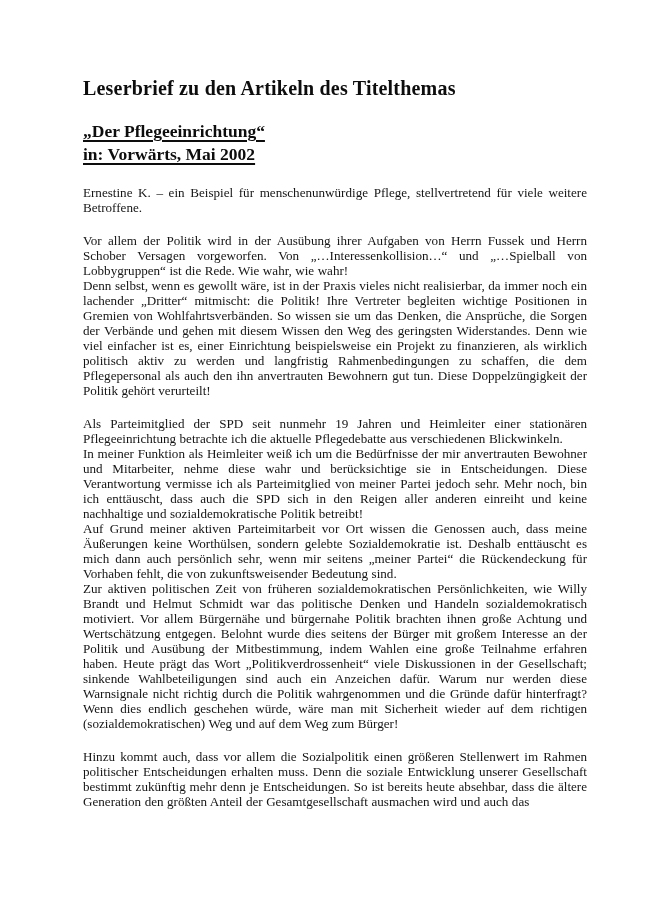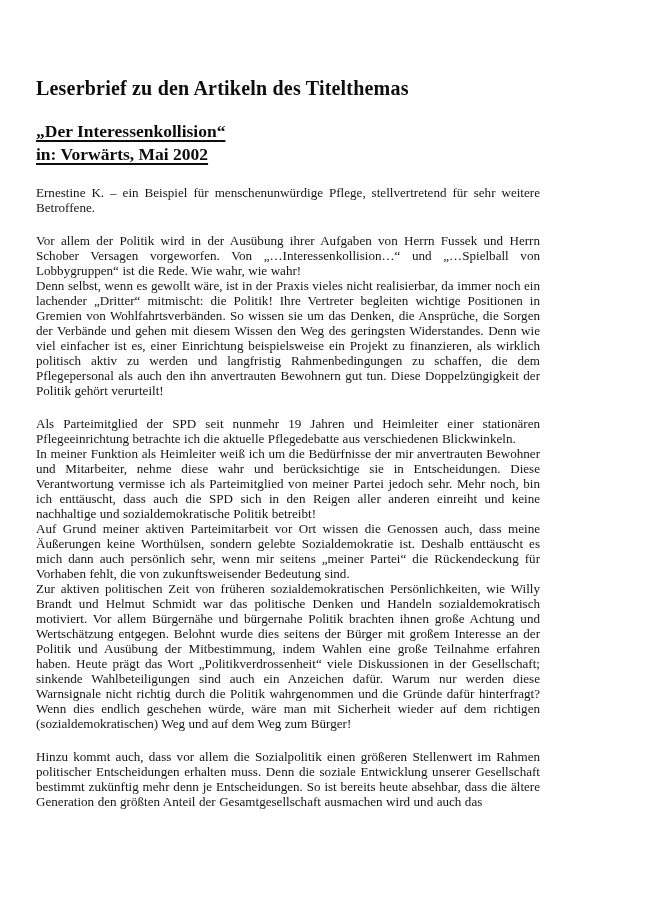--- a/index.html
+++ b/index.html
@@ -6,21 +6,21 @@
     margin: 0;
     padding: 0;
     background: #ffffff;
   }
   .page {
     position: relative;
     width: 650px;
     height: 920px;
     background: #ffffff;
     box-sizing: border-box;
-    padding: 76px 70px 0 36px;
+    padding: 76px 70px 0 83px;
     overflow: hidden;
     font-family: "Liberation Serif", "DejaVu Serif", serif;
     color: #141414;
   }
   .content {
     width: 504px;
   }
   h1.doc-title {
     margin: 0 0 20px 0;
     font-size: 20px;
@@ -55,27 +55,27 @@
 </style>
 </head>
 <body>
 
 <div class="page">
   <div class="content">
 
     <h1 class="doc-title">Leserbrief zu den Artikeln des Titelthemas</h1>
 
     <h2 class="doc-subtitle">
-      <span>„Der Interessenkollision“</span><br>
+      <span>„Der Pflegeeinrichtung“</span><br>
       <span>in: Vorwärts, Mai 2002</span>
     </h2>
 
     <div class="body-text">
 
-    <p class="para">Ernestine K. – ein Beispiel für menschenunwürdige Pflege, stellvertretend für sehr weitere Betroffene.</p>
+    <p class="para">Ernestine K. – ein Beispiel für menschenunwürdige Pflege, stellvertretend für viele weitere Betroffene.</p>
         <p class="para gap">Vor allem der Politik wird in der Ausübung ihrer Aufgaben von Herrn Fussek und Herrn Schober Versagen vorgeworfen. Von „…Interessenkollision…“ und „…Spielball von Lobbygruppen“ ist die Rede. Wie wahr, wie wahr!</p>
         <p class="para">Denn selbst, wenn es gewollt wäre, ist in der Praxis vieles nicht realisierbar, da immer noch ein lachender „Dritter“ mitmischt: die Politik! Ihre Vertreter begleiten wichtige Positionen in Gremien von Wohlfahrtsverbänden. So wissen sie um das Denken, die Ansprüche, die Sorgen der Verbände und gehen mit diesem Wissen den Weg des geringsten Widerstandes. Denn wie viel einfacher ist es, einer Einrichtung beispielsweise ein Projekt zu finanzieren, als wirklich politisch aktiv zu werden und langfristig Rahmenbedingungen zu schaffen, die dem Pflegepersonal als auch den ihn anvertrauten Bewohnern gut tun. Diese Doppelzüngigkeit der Politik gehört verurteilt!</p>
         <p class="para gap">Als Parteimitglied der SPD seit nunmehr 19 Jahren und Heimleiter einer stationären Pflegeeinrichtung betrachte ich die aktuelle Pflegedebatte aus verschiedenen Blickwinkeln.</p>
         <p class="para">In meiner Funktion als Heimleiter weiß ich um die Bedürfnisse der mir anvertrauten Bewohner und Mitarbeiter, nehme diese wahr und berücksichtige sie in Entscheidungen. Diese Verantwortung vermisse ich als Parteimitglied von meiner Partei jedoch sehr. Mehr noch, bin ich enttäuscht, dass auch die SPD sich in den Reigen aller anderen einreiht und keine nachhaltige und sozialdemokratische Politik betreibt!</p>
         <p class="para">Auf Grund meiner aktiven Parteimitarbeit vor Ort wissen die Genossen auch, dass meine Äußerungen keine Worthülsen, sondern gelebte Sozialdemokratie ist. Deshalb enttäuscht es mich dann auch persönlich sehr, wenn mir seitens „meiner Partei“ die Rückendeckung für Vorhaben fehlt, die von zukunftsweisender Bedeutung sind.</p>
         <p class="para">Zur aktiven politischen Zeit von früheren sozialdemokratischen Persönlichkeiten, wie Willy Brandt und Helmut Schmidt war das politische Denken und Handeln sozialdemokratisch motiviert. Vor allem Bürgernähe und bürgernahe Politik brachten ihnen große Achtung und Wertschätzung entgegen. Belohnt wurde dies seitens der Bürger mit großem Interesse an der Politik und Ausübung der Mitbestimmung, indem Wahlen eine große Teilnahme erfahren haben. Heute prägt das Wort „Politikverdrossenheit“ viele Diskussionen in der Gesellschaft; sinkende Wahlbeteiligungen sind auch ein Anzeichen dafür. Warum nur werden diese Warnsignale nicht richtig durch die Politik wahrgenommen und die Gründe dafür hinterfragt? Wenn dies endlich geschehen würde, wäre man mit Sicherheit wieder auf dem richtigen (sozialdemokratischen) Weg und auf dem Weg zum Bürger!</p>
         <p class="para gap">Hinzu kommt auch, dass vor allem die Sozialpolitik einen größeren Stellenwert im Rahmen politischer Entscheidungen erhalten muss. Denn die soziale Entwicklung unserer Gesellschaft bestimmt zukünftig mehr denn je Entscheidungen. So ist bereits heute absehbar, dass die ältere Generation den größten Anteil der Gesamtgesellschaft ausmachen wird und auch das</p>
       </div>
 
   </div>

